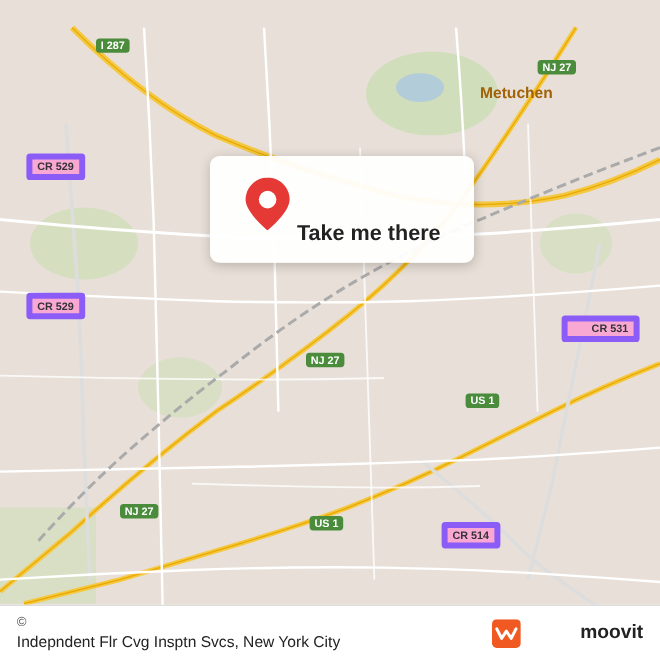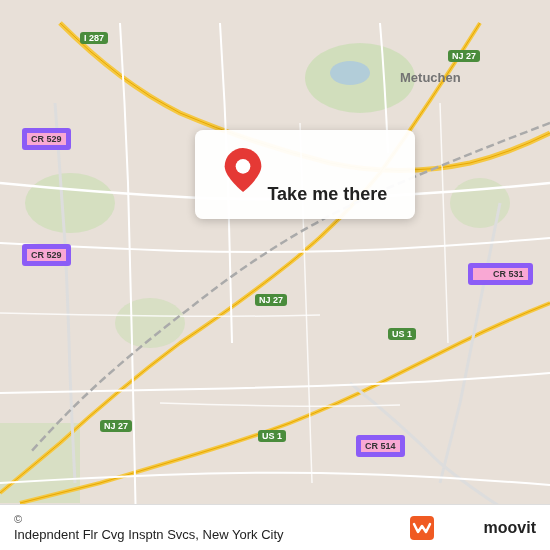--- a/index.html
+++ b/index.html
@@ -89,21 +89,20 @@
       position: absolute;
       top: 50%;
       left: 50%;
       transform: translate(-50%, -60%);
       background: rgba(255,255,255,0.95);
       border-radius: 8px;
       padding: 18px 28px 14px;
       text-align: center;
       box-shadow: 0 2px 10px rgba(0,0,0,0.2);
       min-width: 180px;
-      margin-left: 20px;
     }
 
     .pin-icon {
       width: 40px;
       height: 44px;
       margin: 0 auto 8px;
     }
 
     .take-me-there-btn {
       font-size: 18px;
@@ -178,32 +177,32 @@
     <path d="M 0 460 Q 80 455 160 452 Q 240 449 320 450 Q 380 451 450 455 Q 500 458 550 462" stroke="#fff" stroke-width="2" fill="none"></path>
 
     <path d="M 300 100 Q 302 160 304 220 Q 306 280 308 340 Q 310 400 312 460" stroke="#fff" stroke-width="1.5" fill="none" opacity="0.8"></path>
     <path d="M 440 80 Q 442 140 444 200 Q 446 260 448 320" stroke="#fff" stroke-width="1.5" fill="none" opacity="0.8"></path>
     <path d="M 0 290 Q 80 292 160 293 Q 240 294 320 292" stroke="#fff" stroke-width="1.5" fill="none" opacity="0.8"></path>
     <path d="M 160 380 Q 220 382 280 383 Q 340 384 400 382" stroke="#fff" stroke-width="1.5" fill="none" opacity="0.8"></path>
 
     <path d="M 550 100 Q 470 130 400 160 Q 340 185 290 215 Q 240 245 190 285 Q 150 315 110 350 Q 70 385 30 430" stroke="#aaa" stroke-width="2.5" stroke-dasharray="8,4" fill="none"></path>
   </svg>
 
-  <div style="position:absolute; top:70px; left:400px; font-size:13px; font-weight:600; color:#737373; pointer-events:none;">Metuchen</div>
+  <div style="position:absolute; top:70px; left:400px; font-size:13px; font-weight:600; color:#a16207; pointer-events:none;">Metuchen</div>
 
   <div class="road-badge road-badge-green" style="left:80px; top:32px;">I 287</div>
   <div class="road-badge road-badge-green" style="left:448px; top:50px;">NJ 27</div>
   <div class="road-badge road-badge-yellow" style="left:22px; top:128px;">CR 529</div>
   <div class="road-badge road-badge-yellow" style="left:22px; top:244px;">CR 529</div>
   <div class="road-badge road-badge-green" style="left:255px; top:294px;">NJ 27</div>
   <div class="road-badge road-badge-yellow" style="left:468px; top:263px;padding-left:20px;">CR 531</div>
   <div class="road-badge road-badge-green" style="left:388px; top:328px;">US 1</div>
   <div class="road-badge road-badge-green" style="left:100px; top:420px;">NJ 27</div>
   <div class="road-badge road-badge-green" style="left:258px; top:430px;">US 1</div>
-  <div class="road-badge road-badge-yellow" style="left:356px; top:435px;">CR 514</div>
+  <div class="road-badge road-badge-yellow" style="left:368px; top:435px;">CR 514</div>
 
   <div class="take-me-there-overlay" style="top:130px; left:175px; transform:none;">
     
     <svg class="pin-icon" viewBox="0 0 40 48" xmlns="http://www.w3.org/2000/svg">
       <path d="M20 0 C9 0 0 9 0 20 C0 32 20 48 20 48 C20 48 40 32 40 20 C40 9 31 0 20 0Z" fill="#e53935"></path>
       <circle cx="20" cy="20" r="8" fill="white"></circle>
     </svg>
     <button class="take-me-there-btn">Take me there</button>
   </div>
 

